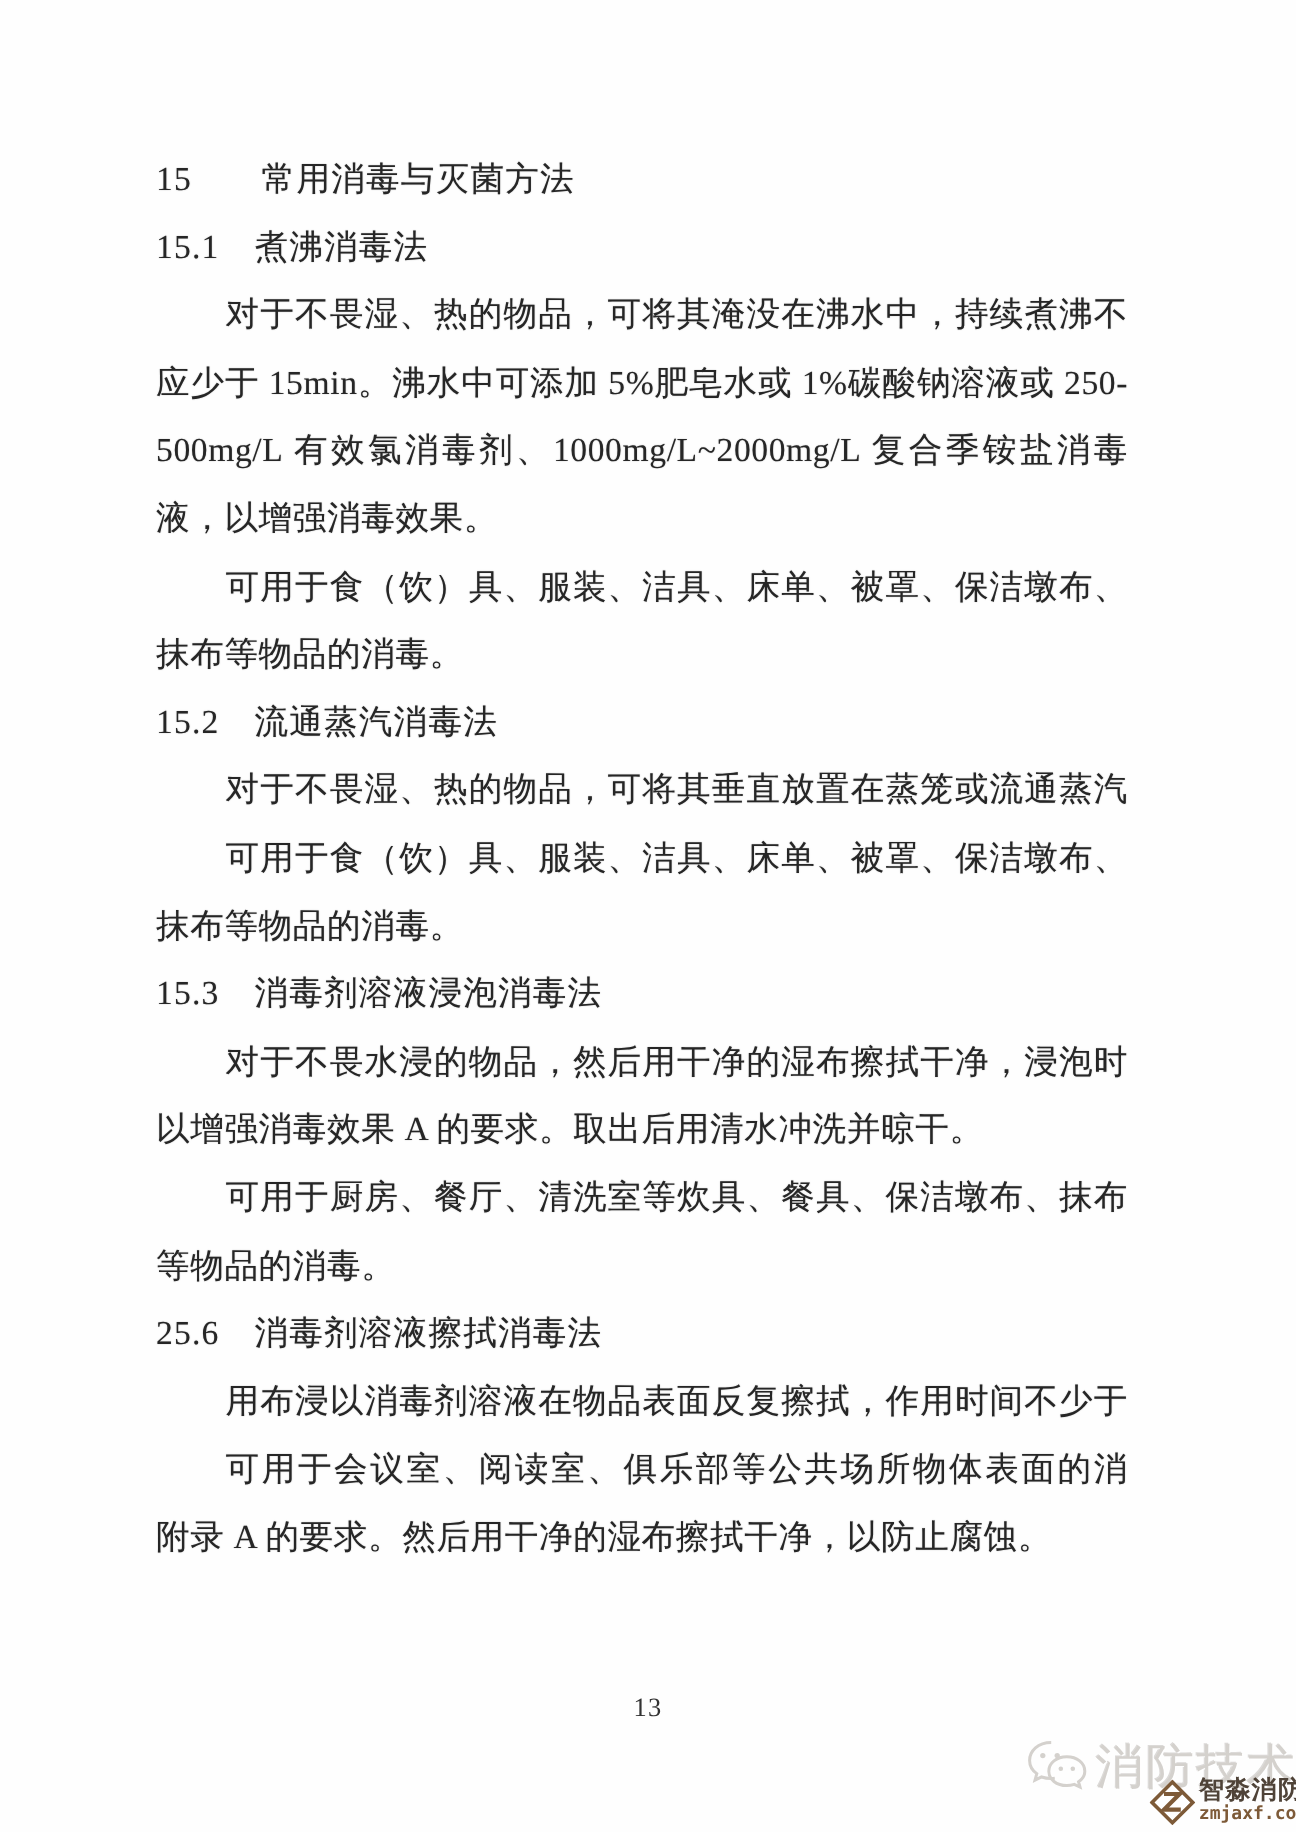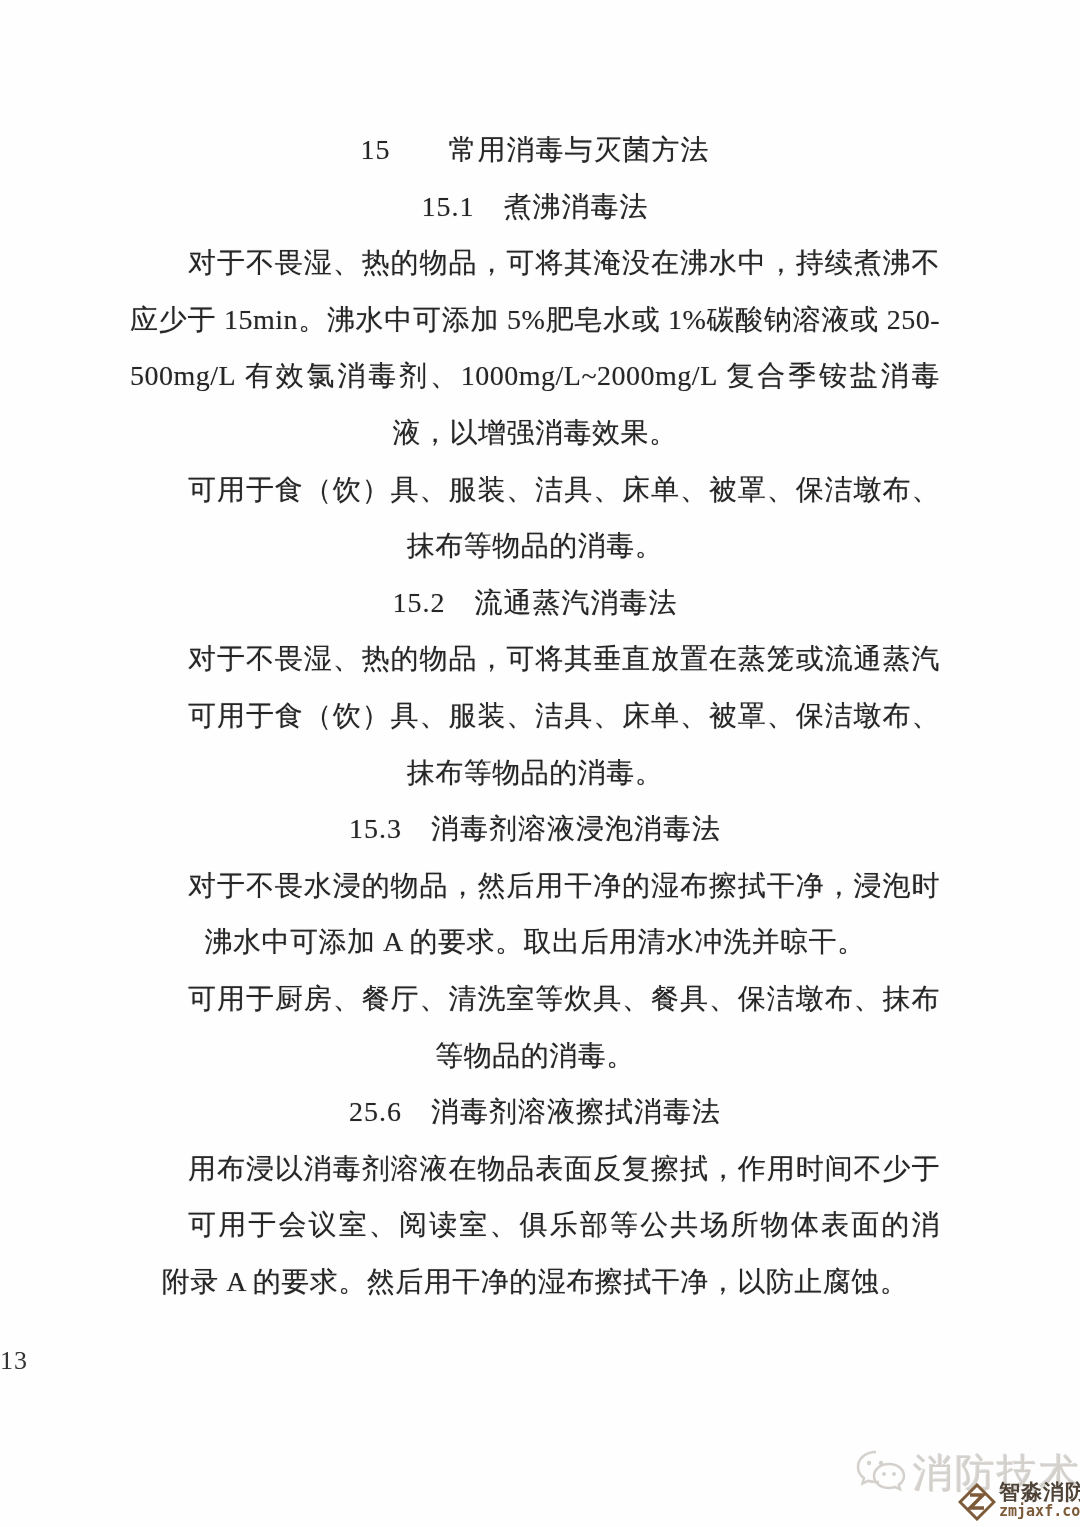--- a/index.html
+++ b/index.html
@@ -27,38 +27,37 @@
     width: 810px;
     font-size: 28px;
     color: #262626;
     text-shadow: 0 0 1px rgba(60,60,60,0.45);
   }
   .ln {
     height: 56.6px;
     line-height: 56.6px;
     white-space: pre-wrap;
     letter-spacing: 0.5px;
-    text-align: center;
   }
   .ln.h {
     letter-spacing: 1px;
   }
   .ln.indent { text-indent: 58px; }
   .ln.fill {
     white-space: normal;
     text-align: justify;
     text-align-last: justify;
   }
   .pageno {
     position: absolute;
-    top: 1346px;
+    top: 1410px;
     left: 0;
     width: 100%;
-    text-align: left;
-    font-size: 26px;
+    text-align: center;
+    font-size: 22px;
     color: #333;
     letter-spacing: 1px;
   }
   
   .wm {
     position: absolute;
     left: 855px;
     top: 1448px;
     display: flex;
     align-items: center;
@@ -118,21 +117,21 @@
     <div class="ln fill">500mg/L 有效氯消毒剂、1000mg/L~2000mg/L 复合季铵盐消毒</div>
     <div class="ln">液，以增强消毒效果。</div>
     <div class="ln indent fill">可用于食（饮）具、服装、洁具、床单、被罩、保洁墩布、</div>
     <div class="ln">抹布等物品的消毒。</div>
     <div class="ln h">15.2　流通蒸汽消毒法</div>
     <div class="ln indent fill">对于不畏湿、热的物品，可将其垂直放置在蒸笼或流通蒸汽</div>
     <div class="ln indent fill">可用于食（饮）具、服装、洁具、床单、被罩、保洁墩布、</div>
     <div class="ln">抹布等物品的消毒。</div>
     <div class="ln h">15.3　消毒剂溶液浸泡消毒法</div>
     <div class="ln indent fill">对于不畏水浸的物品，然后用干净的湿布擦拭干净，浸泡时</div>
-    <div class="ln">沸水中可添加 A 的要求。取出后用清水冲洗并晾干。</div>
+    <div class="ln">以增强消毒效果 A 的要求。取出后用清水冲洗并晾干。</div>
     <div class="ln indent fill">可用于厨房、餐厅、清洗室等炊具、餐具、保洁墩布、抹布</div>
     <div class="ln">等物品的消毒。</div>
     <div class="ln h">25.6　消毒剂溶液擦拭消毒法</div>
     <div class="ln indent fill">用布浸以消毒剂溶液在物品表面反复擦拭，作用时间不少于</div>
     <div class="ln indent fill">可用于会议室、阅读室、俱乐部等公共场所物体表面的消</div>
     <div class="ln">附录 A 的要求。然后用干净的湿布擦拭干净，以防止腐蚀。</div>
   </main>
 
   <div class="pageno">13</div>
 

